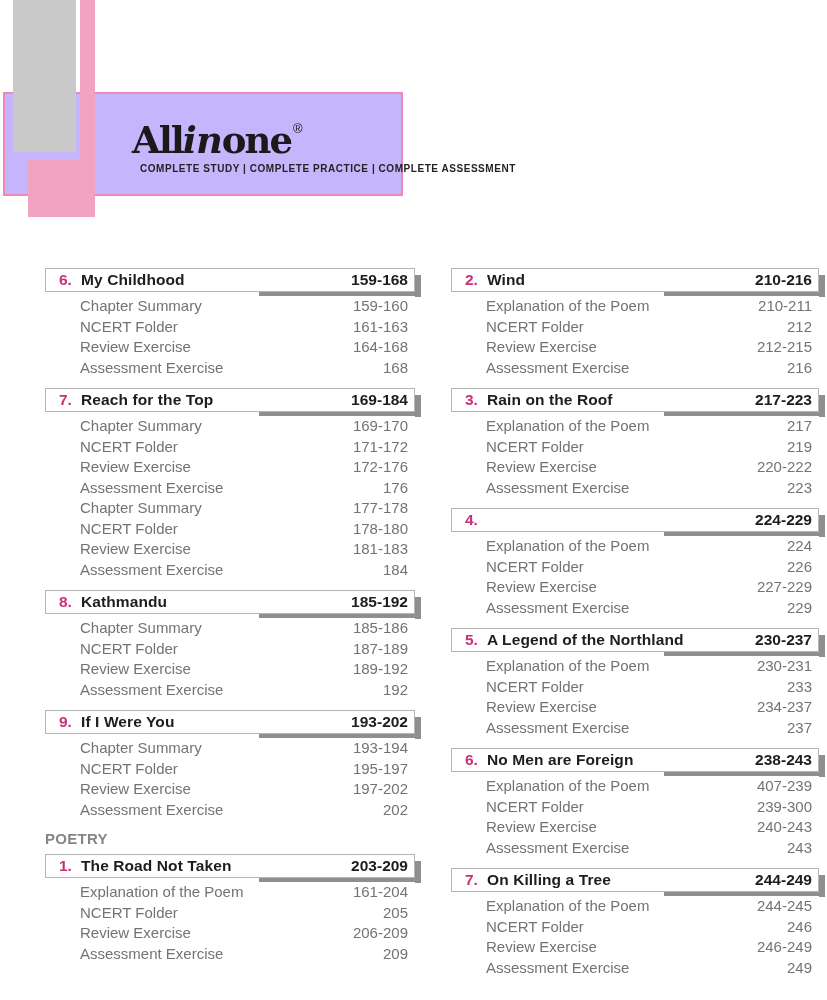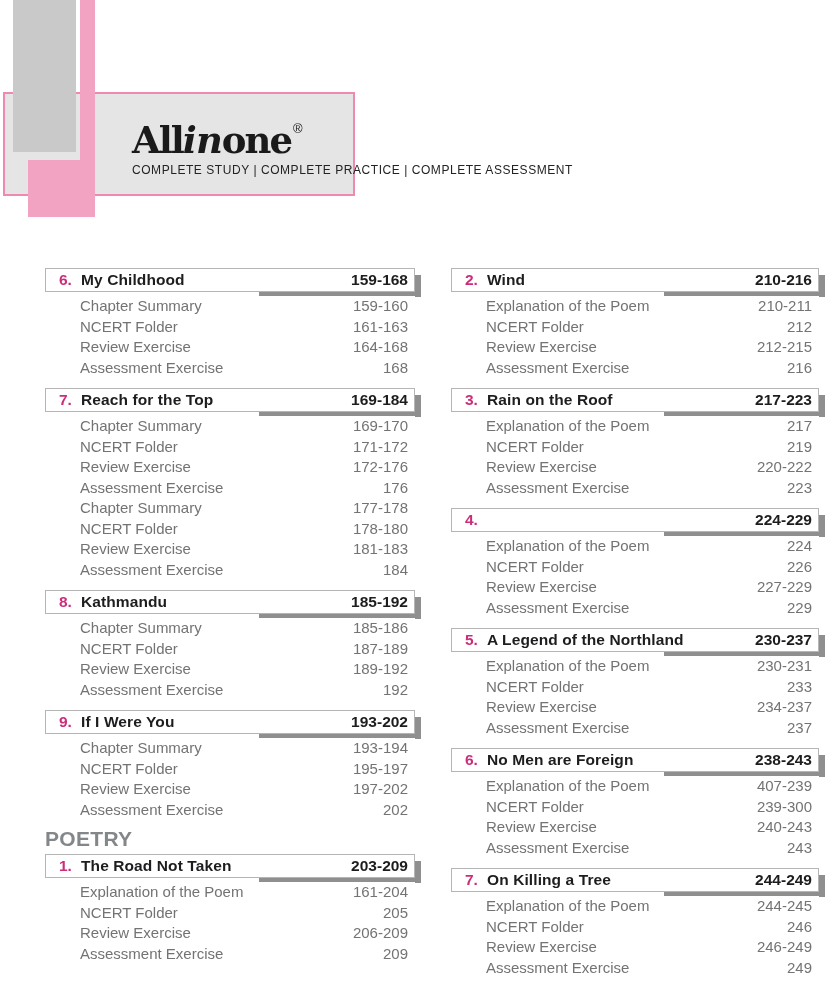--- a/index.html
+++ b/index.html
@@ -29,22 +29,23 @@
   }
   .pink-square {
     position: absolute; left: 28px; top: 160px;
     width: 67px; height: 57px;
     background: #f2a3c1; z-index: 3;
   }
   .logo-box {
     position: absolute; left: 3px; top: 92px;
     width: 348px; height: 100px;
     border: 2px solid #ee8ab2;
-    background: #e5e5e5;
+    background: #c4b5fd;
     z-index: 1;
+    padding-left: 48px;
   }
   .logo-content {
     position: absolute; left: 127px; top: 16px;
     white-space: nowrap;
   }
   .brand {
     font-family: "DejaVu Serif", "Liberation Serif", serif;
     font-weight: bold;
     font-size: 37px;
     line-height: 38px;
@@ -57,25 +58,26 @@
   }
   .brand .reg {
     font-family: "Liberation Sans", sans-serif;
     font-weight: normal;
     font-size: 13px;
     letter-spacing: 0;
     vertical-align: 20px;
     margin-left: 2px;
   }
   .tagline {
-    font-size: 12px;
-    font-weight: normal;
+    font-size: 10px;
+    font-weight: bold;
     letter-spacing: 0.55px;
     color: #232323;
     margin-top: 4px;
+    margin-left: 8px;
   }
 
   
   .col { position: absolute; top: 268px; }
   .col-left  { left: 45px;  width: 370px; }
   .col-right { left: 451px; width: 368px; }
 
   .chapter { margin-bottom: 10px; }
 
   .chapter-header {
@@ -117,21 +119,21 @@
     display: flex;
     justify-content: space-between;
     font-size: 15px;
     line-height: 20.5px;
     color: #737373;
   }
   .item-label { padding-left: 35px; }
   .item-pages { padding-right: 7px; text-align: center; }
 
   .section-label {
-    font-size: 21px;
+    font-size: 15px;
     font-weight: bold;
     line-height: 18px;
     letter-spacing: 0.3px;
     color: #84878a;
     margin: 2px 0 6px 0;
   }
 </style>
 </head>
 <body>
 

